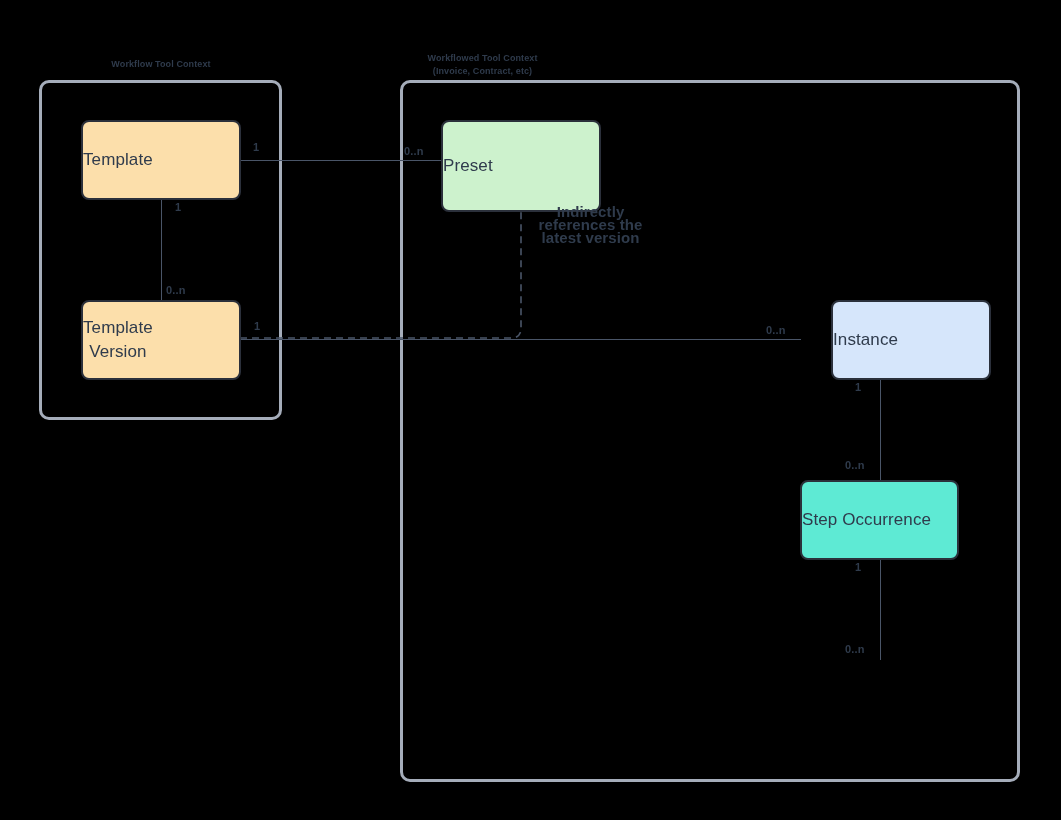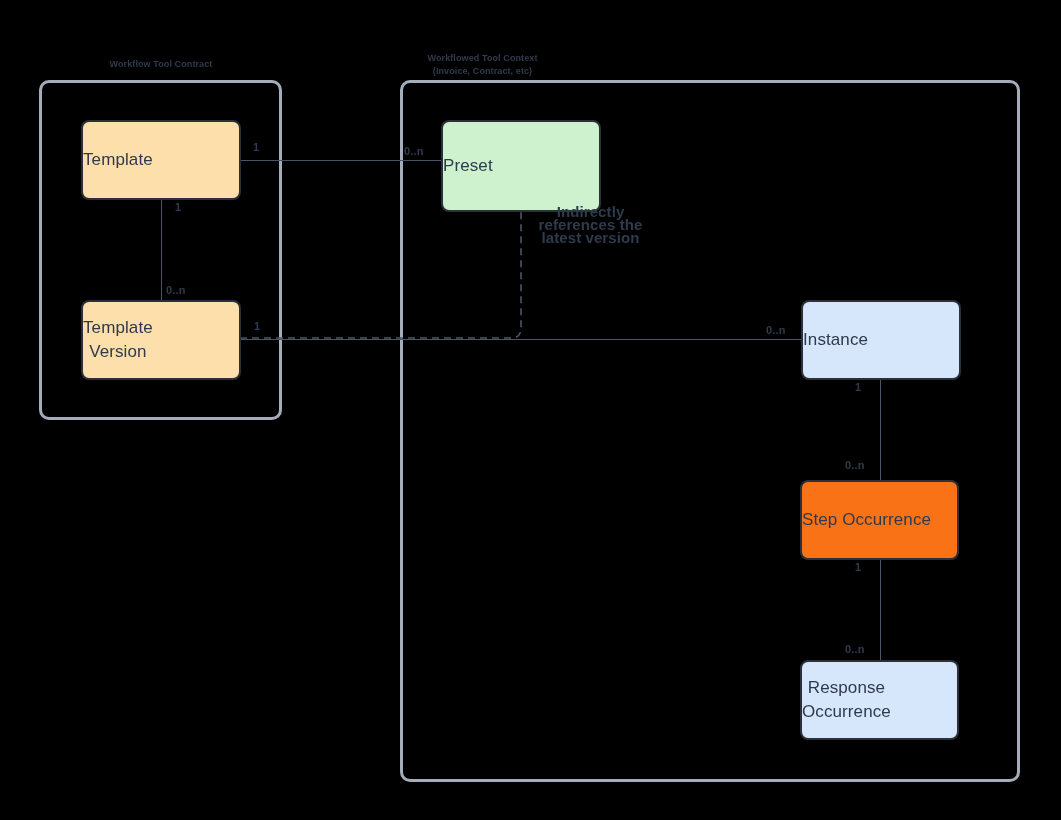--- a/index.html
+++ b/index.html
@@ -80,21 +80,21 @@
     text-align: center;
     white-space: pre-line;
     letter-spacing: 0.1px;
   }
 </style>
 </head>
 <body>
 
 <div id="canvas">
 
-  <div class="container-label" style="left:39px; top:58px; width:244px;">Workflow Tool Contract</div>
+  <div class="container-label" style="left:39px; top:58px; width:244px;">Workflow Tool Context</div>
 
   <div class="container-group" style="left:39px; top:80px; width:243px; height:340px;"></div>
 
   <div class="container-label" style="left:360px; top:52px; width:245px;">Workflowed Tool Context
 (Invoice, Contract, etc)</div>
 
   <div class="container-group" style="left:400px; top:80px; width:620px; height:702px;"></div>
 
   <div class="edge-line edge-h" style="left:240px; top:160px; width:201px;"></div>
 
@@ -116,32 +116,28 @@
 
   <div class="entity" style="left:81px; top:300px; width:160px; height:80px; background:#fcdfab;">
     <span class="entity-label">Template
 Version</span>
   </div>
 
   <div class="entity" style="left:441px; top:120px; width:160px; height:92px; background:#cdf2cd;">
     <span class="entity-label">Preset</span>
   </div>
 
-  <div class="entity" style="left:801px; top:300px; width:160px; height:80px; background:#d6e6fb;">
+  <div class="entity" style="left:831px; top:300px; width:160px; height:80px; background:#d6e6fb;">
     <span class="entity-label">Instance</span>
   </div>
 
-  <div class="entity" style="left:800px; top:480px; width:159px; height:80px; background:#f97316;">
+  <div class="entity" style="left:800px; top:480px; width:159px; height:80px; background:#5eead4;">
     <span class="entity-label">Step Occurrence</span>
   </div>
 
-  <div class="entity" style="left:800px; top:660px; width:159px; height:80px; background:#d6e6fb;">
-    <span class="entity-label">Response
-Occurrence</span>
-  </div>
 
   <div class="mult" style="left:253px; top:141px;">1</div>
 
   <div class="mult" style="left:404px; top:145px;">0..n</div>
 
   <div class="mult" style="left:175px; top:201px;">1</div>
 
   <div class="mult" style="left:166px; top:284px;">0..n</div>
 
   <div class="mult" style="left:254px; top:320px;">1</div>

